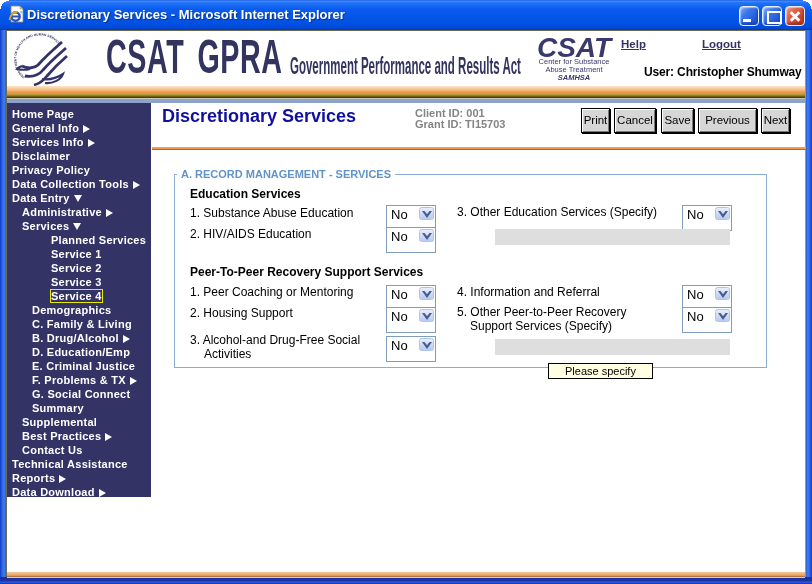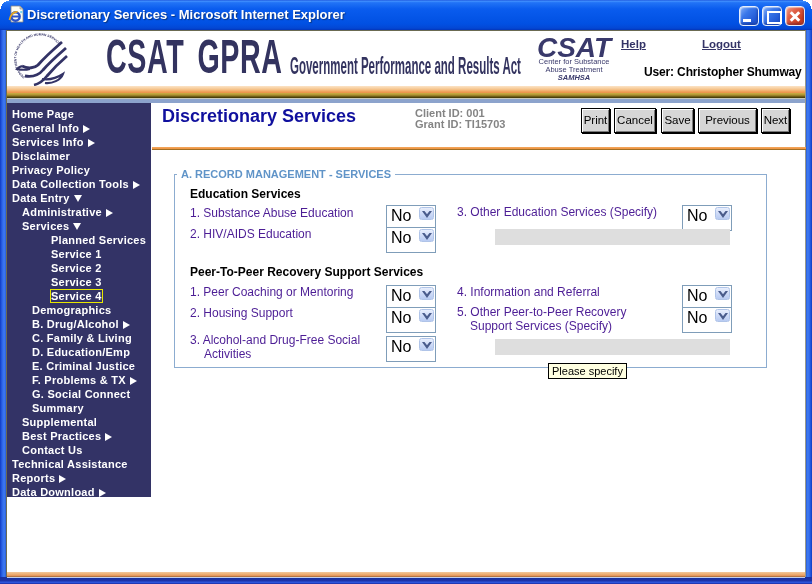--- a/index.html
+++ b/index.html
@@ -80,34 +80,34 @@
   #bprint { left:430px; width:29px; } #bcancel { left:463px; width:42px; } #bsave { left:510px; width:33px; }
   #bprev { left:547px; width:59px; } #bnext { left:610px; width:29px; }
 
   #rule { position:absolute; left:1px; top:44px; width:654px; height:3px;
     background:linear-gradient(180deg,#f3a85e 0%,#ee9443 60%,#6b5410 100%); }
 
   
   #fs { position:absolute; left:23px; top:71px; width:593px; height:194px; border:1px solid #8cacd0; }
   #legend { position:absolute; left:2px; top:-7px; background:#fff; padding:0 4px;
     color:#6094c8; font-weight:bold; font-size:11px; }
-  .lbl { position:absolute; font-size:12px; color:#4c1d95; white-space:nowrap; height:14px; line-height:14px; }
+  .lbl { position:absolute; font-size:12px; color:#000000; white-space:nowrap; height:14px; line-height:14px; }
   .hd  { position:absolute; font-size:12px; color:#000; font-weight:bold; white-space:nowrap; height:14px; line-height:14px; }
 
-  .sel { position:absolute; width:50px; height:26px; border:1px solid #7f9db9; background:#fff; font-size:16px; }
+  .sel { position:absolute; width:50px; height:26px; border:1px solid #7f9db9; background:#fff; font-size:13px; }
   .sel span { position:absolute; left:4px; top:1px; }
   .sel .ab { position:absolute; right:1px; top:1px; width:15px; height:13px; border:1px solid #b0c4e8; border-radius:2.5px;
     background:linear-gradient(180deg,#e9effd 0%,#ccd9f6 55%,#b8cbf2 100%); }
   .sel .ab::after { content:""; position:absolute; left:2px; top:3px; width:10px; height:7px; background:#4a5c8c;
     clip-path:polygon(0 0, 25% 0, 50% 48%, 75% 0, 100% 0, 50% 100%); }
 
   .ginput { position:absolute; width:235px; height:16px; background:#dedede; }
 
   #tooltip { position:absolute; left:397px; top:260px; background:#ffffe1; border:1px solid #000;
-    font-size:11px; color:#000; padding:1px 3px; white-space:nowrap; z-index:5; }
+    font-size:11px; color:#000; padding:1px 16px; white-space:nowrap; z-index:5; }
 
   
   #footstripe { position:absolute; left:0; top:541px; width:798px; height:5px;
     background:linear-gradient(180deg,#f4c79a 0%,#eda869 55%,#e1905a 80%,#8a5a28 100%); }
   #footlight { position:absolute; left:0; top:546px; width:798px; height:1px; background:#c4cfec; }
 
   
   .corner { position:absolute; top:0; width:9px; height:9px; background:#fff; }
   #cl { left:0; -webkit-mask:radial-gradient(circle at 9px 9px, transparent 8px, #000 8px);
         mask:radial-gradient(circle at 9px 9px, transparent 8px, #000 8px);}
@@ -178,22 +178,22 @@
         <li class="L1"><span class="arR">Data Collection Tools</span></li>
         <li class="L1"><span class="arD">Data Entry</span></li>
         <li class="L2"><span class="arR">Administrative</span></li>
         <li class="L2"><span class="arD">Services</span></li>
         <li class="L4">Planned Services</li>
         <li class="L4">Service 1</li>
         <li class="L4">Service 2</li>
         <li class="L4">Service 3</li>
         <li class="L4"><span id="sel4">Service 4</span></li>
         <li class="L3">Demographics</li>
+        <li class="L3">C. Family &amp; Living</li>
         <li class="L3"><span class="arR">B. Drug/Alcohol</span></li>
-        <li class="L3">C. Family &amp; Living</li>
         <li class="L3">D. Education/Emp</li>
         <li class="L3">E. Criminal Justice</li>
         <li class="L3"><span class="arR">F. Problems &amp; TX</span></li>
         <li class="L3">G. Social Connect</li>
         <li class="L3">Summary</li>
         <li class="L2">Supplemental</li>
         <li class="L2"><span class="arR">Best Practices</span></li>
         <li class="L2">Contact Us</li>
         <li class="L1">Technical Assistance</li>
         <li class="L1"><span class="arR">Reports</span></li>

